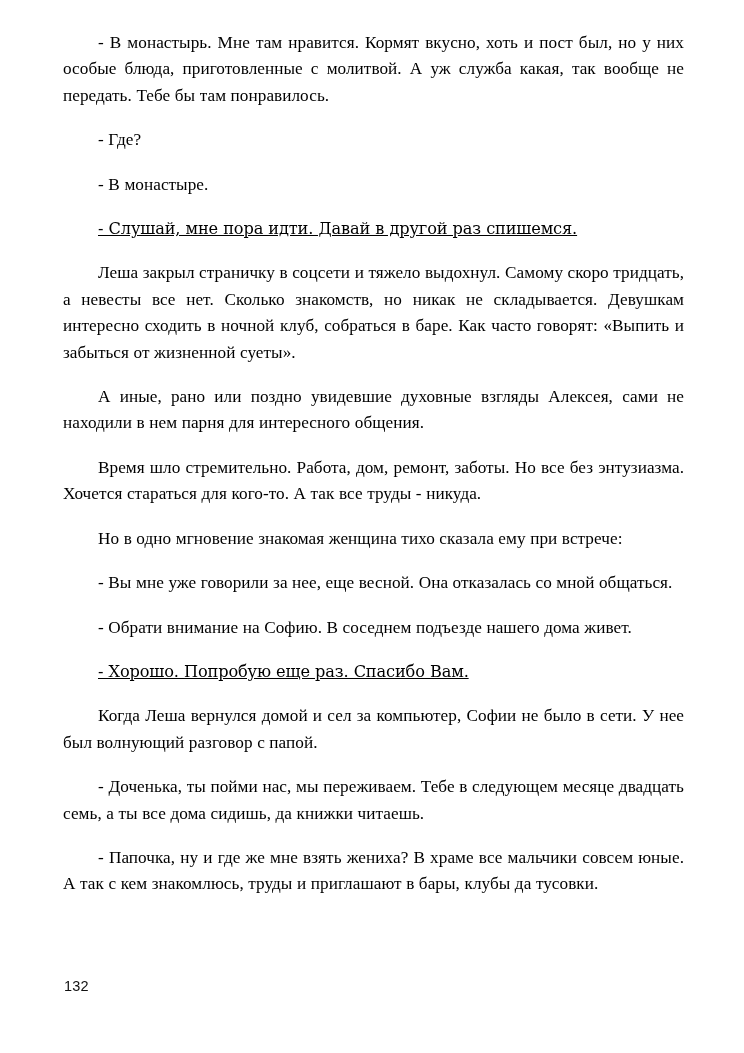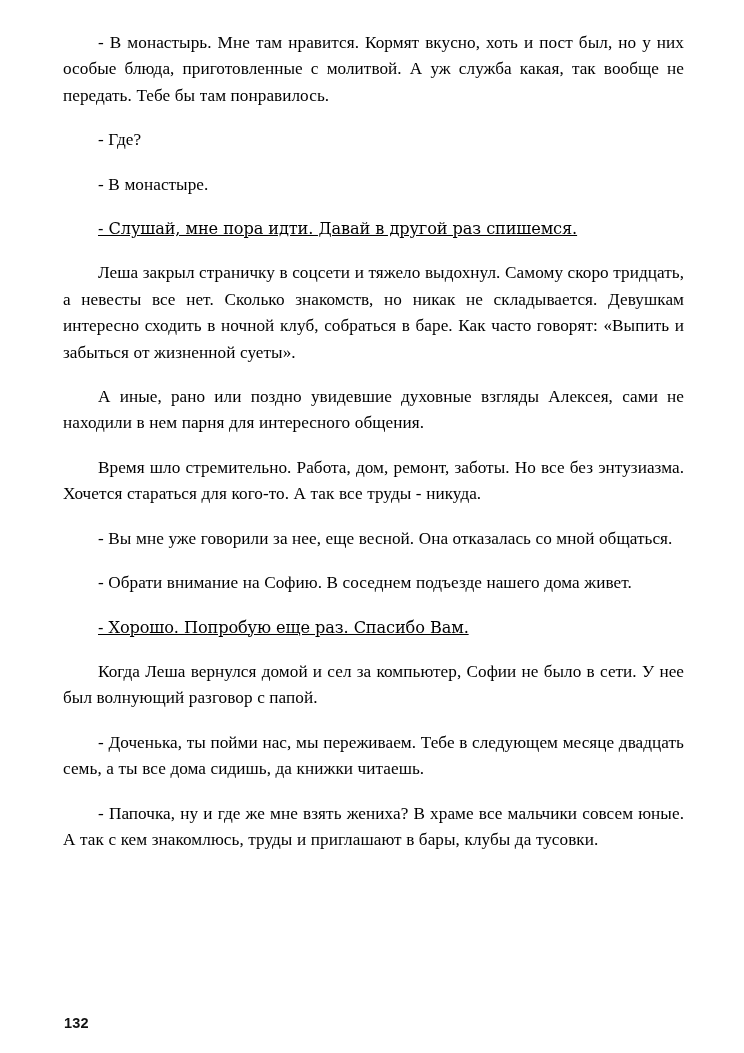--- a/index.html
+++ b/index.html
@@ -49,27 +49,26 @@
   
   p.para.light {
     font-family: "DejaVu Serif", "Liberation Serif", serif;
     font-size: 16.2px;
     letter-spacing: -0.15px;
     text-decoration: underline;
   }
   .page-number {
     position: absolute;
     left: 64px;
-    top: 1015px;
+    top: 978px;
     font-family: "Liberation Sans", "DejaVu Sans", sans-serif;
     font-size: 14.5px;
     line-height: 16px;
     color: #111111;
     letter-spacing: 0.2px;
-    font-weight: bold;
   }
 </style>
 </head>
 <body>
 
 <div class="page">
 
   <div class="text-body">
 
     <p class="para">- В монастырь. Мне там нравится. Кормят вкусно, хоть и пост был, но у них особые блюда, приготовленные с молитвой. А уж служба какая, так вообще не передать. Тебе бы там понравилось.</p>
@@ -79,20 +78,21 @@
     <p class="para short">- В монастыре.</p>
 
     <p class="para short light">- Слушай, мне пора идти. Давай в другой раз спишемся.</p>
 
     <p class="para">Леша закрыл страничку в соцсети и тяжело выдохнул. Самому скоро тридцать, а невесты все нет. Сколько знакомств, но никак не складывается. Девушкам интересно сходить в ночной клуб, собраться в баре. Как часто говорят: «Выпить и забыться от жизненной суеты».</p>
 
     <p class="para">А иные, рано или поздно увидевшие духовные взгляды Алексея, сами не находили в нем парня для интересного общения.</p>
 
     <p class="para">Время шло стремительно. Работа, дом, ремонт, заботы. Но все без энтузиазма. Хочется стараться для кого-то. А так все труды - никуда.</p>
 
+    <p class="para">Но в одно мгновение знакомая женщина тихо сказала ему при встрече:</p>
 
     <p class="para">- Вы мне уже говорили за нее, еще весной. Она отказалась со мной общаться.</p>
 
     <p class="para">- Обрати внимание на Софию. В соседнем подъезде нашего дома живет.</p>
 
 
     <p class="para short light">- Хорошо. Попробую еще раз. Спасибо Вам.</p>
 
     <p class="para">Когда Леша вернулся домой и сел за компьютер, Софии не было в сети. У нее был волнующий разговор с папой.</p>
 

